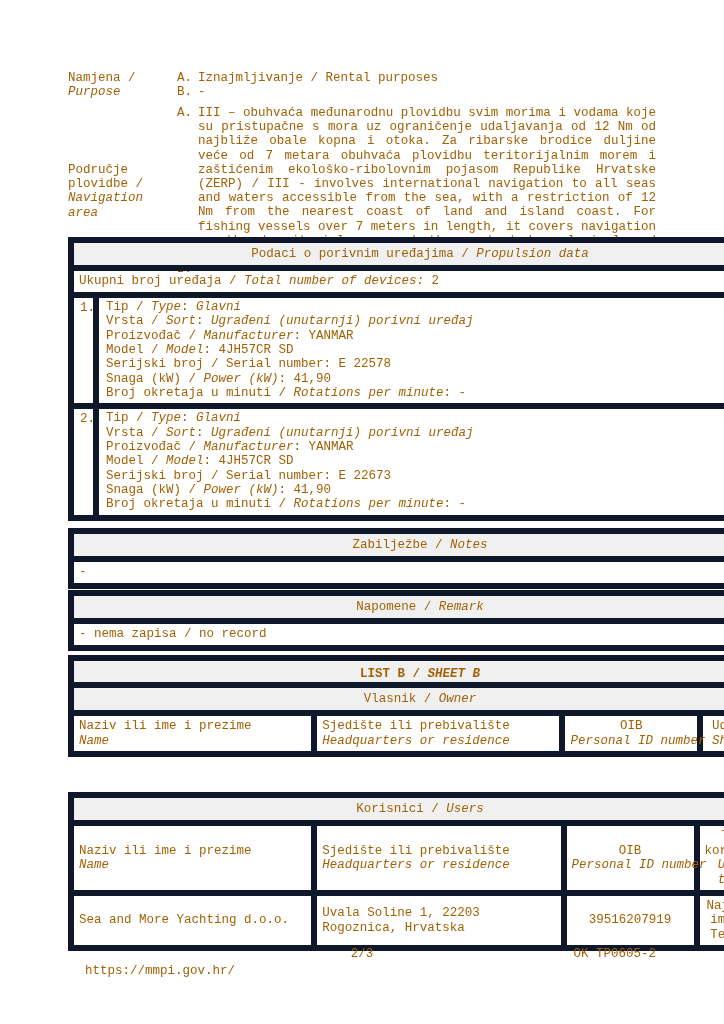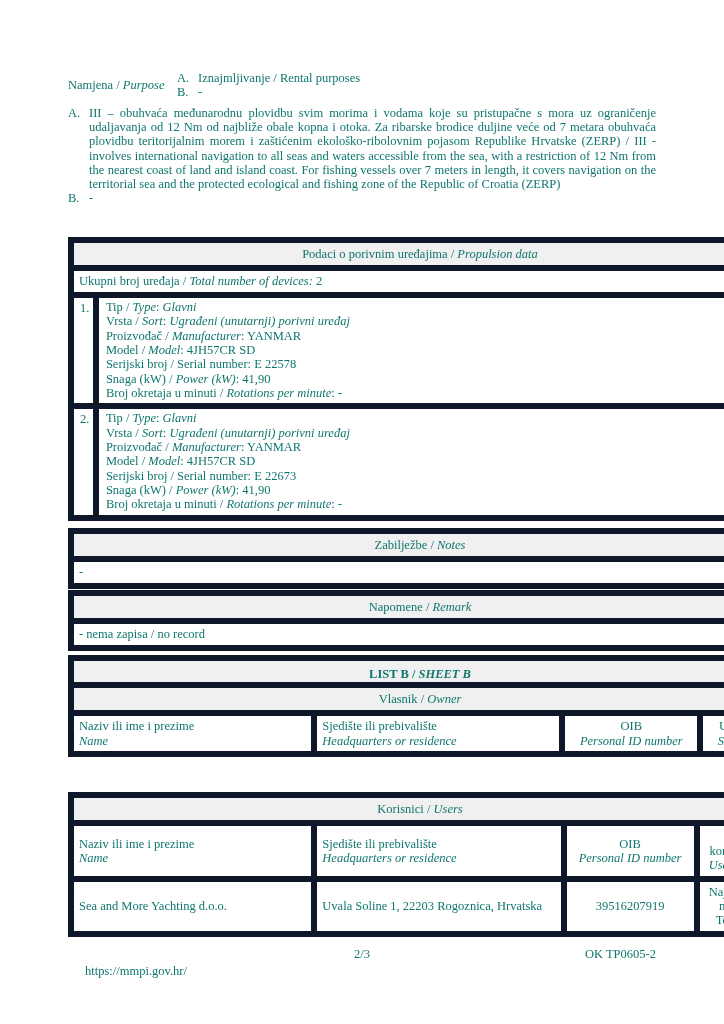--- a/index.html
+++ b/index.html
@@ -1,19 +1,19 @@
 <!DOCTYPE html>
 <html><head>
 <meta charset="utf-8">
 <style>
   html,body{margin:0;padding:0;background:#ffffff;}
   .page{
     position:relative;width:724px;height:1024px;background:#ffffff;
-    font-family:Liberation Serif, serif;
-    font-size:12.5px;line-height:14.4px;color:#0f766e;overflow:hidden;
+    font-family:Liberation Mono, monospace;
+    font-size:12.5px;line-height:14.4px;color:#a16207;overflow:hidden;
   }
   i{font-style:italic;}
   
   .field{position:absolute;left:68px;width:588px;display:flex;align-items:center;}
   .field-label{width:109px;flex:0 0 109px;}
   .ab-list{flex:1;}
   .ab-row{display:flex;}
   .ab-marker{width:21px;flex:0 0 21px;}
   .ab-text{flex:1;}
   .ab-text.just{text-align:justify;line-height:14.2px;}
@@ -49,20 +49,21 @@
           <div class="ab-text">Iznajmljivanje / Rental purposes</div>
         </div>
         <div class="ab-row">
           <div class="ab-marker">B.</div>
           <div class="ab-text">-</div>
         </div>
       </div>
   </div>
 
   <div class="field" style="top:106px;">
+    <div class="field-label"><span>Područje plovidbe /</span><br><i>Navigation area</i></div>
     <div class="ab-list">
         <div class="ab-row">
           <div class="ab-marker">A.</div>
           <div class="ab-text just">III – obuhvaća međunarodnu plovidbu svim morima i vodama koje su pristupačne s mora uz ograničenje udaljavanja od 12 Nm od najbliže obale kopna i otoka. Za ribarske brodice duljine veće od 7 metara obuhvaća plovidbu teritorijalnim morem i zaštićenim ekološko-ribolovnim pojasom Republike Hrvatske (ZERP) / III - involves international navigation to all seas and waters accessible from the sea, with a restriction of 12 Nm from the nearest coast of land and island coast. For fishing vessels over 7 meters in length, it covers navigation on the territorial sea and the protected ecological and fishing zone of the Republic of Croatia (ZERP)</div>
         </div>
         <div class="ab-row">
           <div class="ab-marker">B.</div>
           <div class="ab-text">-</div>
         </div>
       </div>

